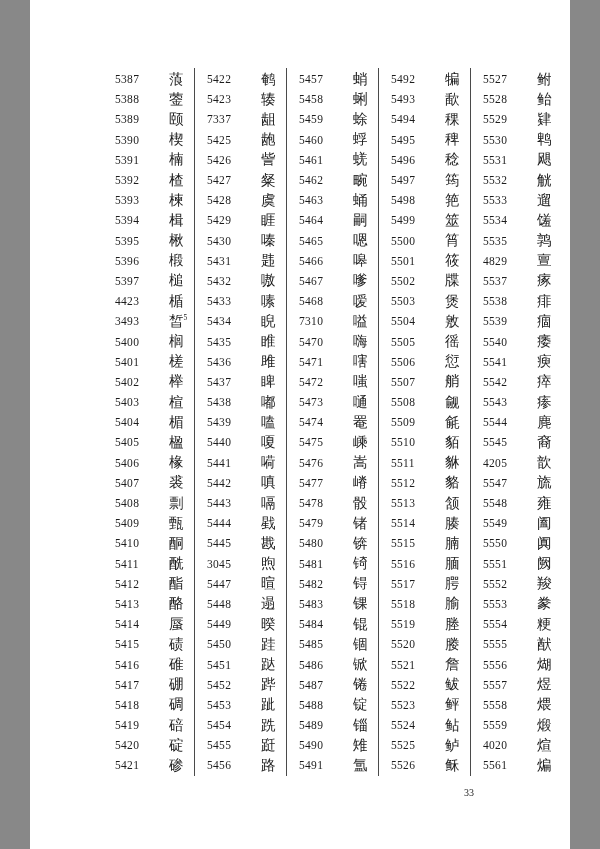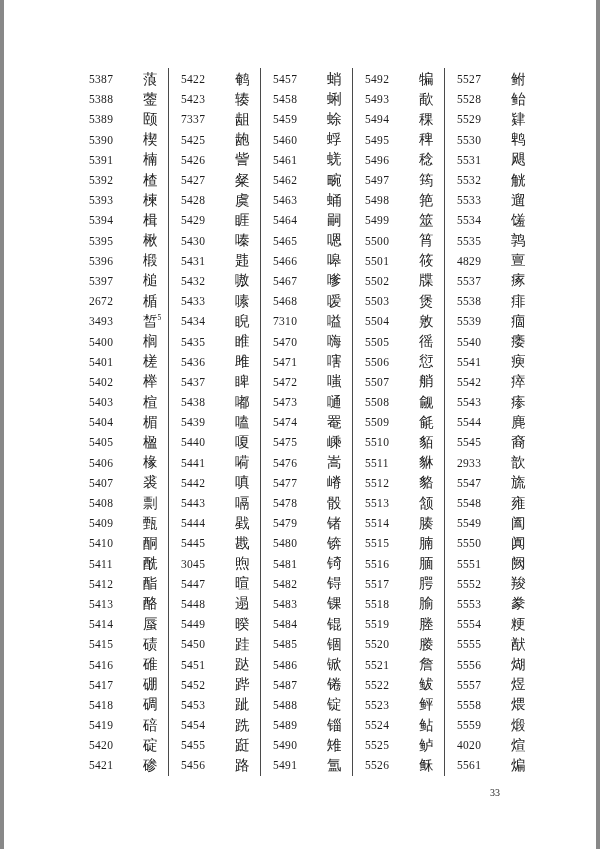--- a/index.html
+++ b/index.html
@@ -1,18 +1,18 @@
 <!DOCTYPE html>
 <html><head>
 <meta charset="utf-8">
 <style>
   html,body { margin:0; padding:0; background:#888; }
   .page {
     position:relative;
-    width:592px; height:849px;
+    width:540px; height:849px;
     margin:0 auto;
     background:#ffffff;
     font-family:"Liberation Serif","DejaVu Serif",serif;
     color:#1c1c1c;
     overflow:hidden;
   }
   .grid {
     position:absolute;
     left:73px; top:68px;
     display:flex;
@@ -98,21 +98,21 @@
         </div>
         <div class="row">
           <span class="num">5396</span>
           <span class="chr"><span>椴</span></span>
         </div>
         <div class="row">
           <span class="num">5397</span>
           <span class="chr"><span>槌</span></span>
         </div>
         <div class="row">
-          <span class="num">2672</span>
+          <span class="num">4423</span>
           <span class="chr"><span>楯</span></span>
         </div>
         <div class="row">
           <span class="num">3493</span>
           <span class="chr"><span>皙</span><sup>5</sup></span>
         </div>
         <div class="row">
           <span class="num">5400</span>
           <span class="chr"><span>榈</span></span>
         </div>
@@ -698,21 +698,21 @@
         </div>
         <div class="row">
           <span class="num">5544</span>
           <span class="chr"><span>麂</span></span>
         </div>
         <div class="row">
           <span class="num">5545</span>
           <span class="chr"><span>裔</span></span>
         </div>
         <div class="row">
-          <span class="num">2933</span>
+          <span class="num">4205</span>
           <span class="chr"><span>歆</span></span>
         </div>
         <div class="row">
           <span class="num">5547</span>
           <span class="chr"><span>旒</span></span>
         </div>
         <div class="row">
           <span class="num">5548</span>
           <span class="chr"><span>雍</span></span>
         </div>

